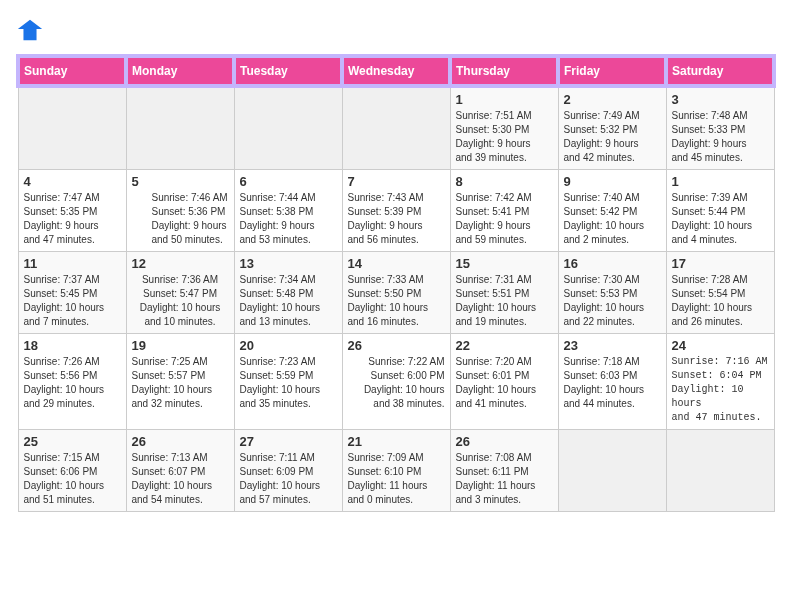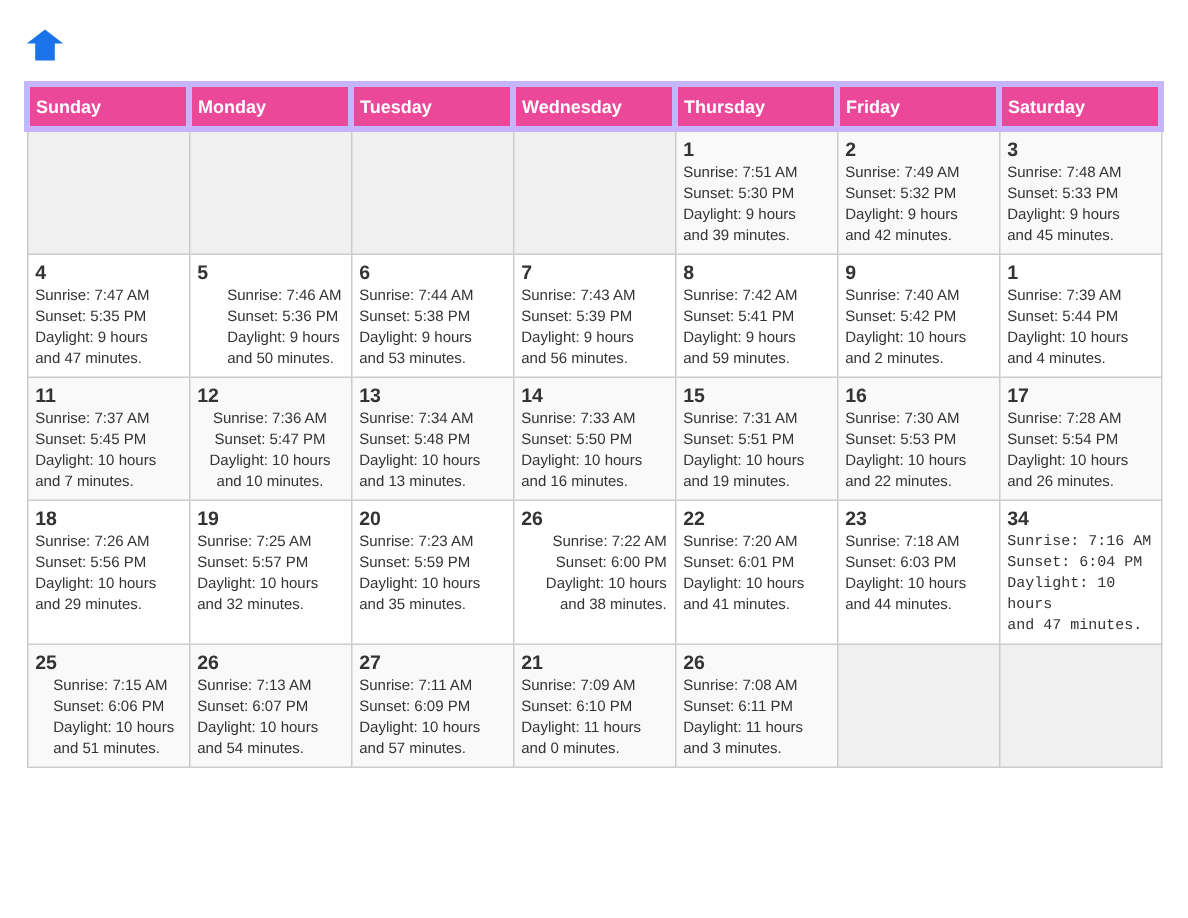--- a/index.html
+++ b/index.html
@@ -285,31 +285,31 @@
 and 41 minutes.</div>
         </td>
         <td>
           <span class="day-number">23</span>
           <div class="day-info" style="white-space: pre-line;">Sunrise: 7:18 AM
 Sunset: 6:03 PM
 Daylight: 10 hours
 and 44 minutes.</div>
         </td>
         <td>
-          <span class="day-number">34</span>
+          <span class="day-number">24</span>
           <div class="day-info" style="white-space: pre-line; font-family: Liberation Mono, monospace;">Sunrise: 7:16 AM
 Sunset: 6:04 PM
 Daylight: 10 hours
 and 47 minutes.</div>
         </td>
       </tr>
       <tr>
         <td>
           <span class="day-number">25</span>
-          <div class="day-info" style="white-space: pre-line; margin-left: 12px;">Sunrise: 7:15 AM
+          <div class="day-info" style="white-space: pre-line;">Sunrise: 7:15 AM
 Sunset: 6:06 PM
 Daylight: 10 hours
 and 51 minutes.</div>
         </td>
         <td>
           <span class="day-number">26</span>
           <div class="day-info" style="white-space: pre-line;">Sunrise: 7:13 AM
 Sunset: 6:07 PM
 Daylight: 10 hours
 and 54 minutes.</div>

